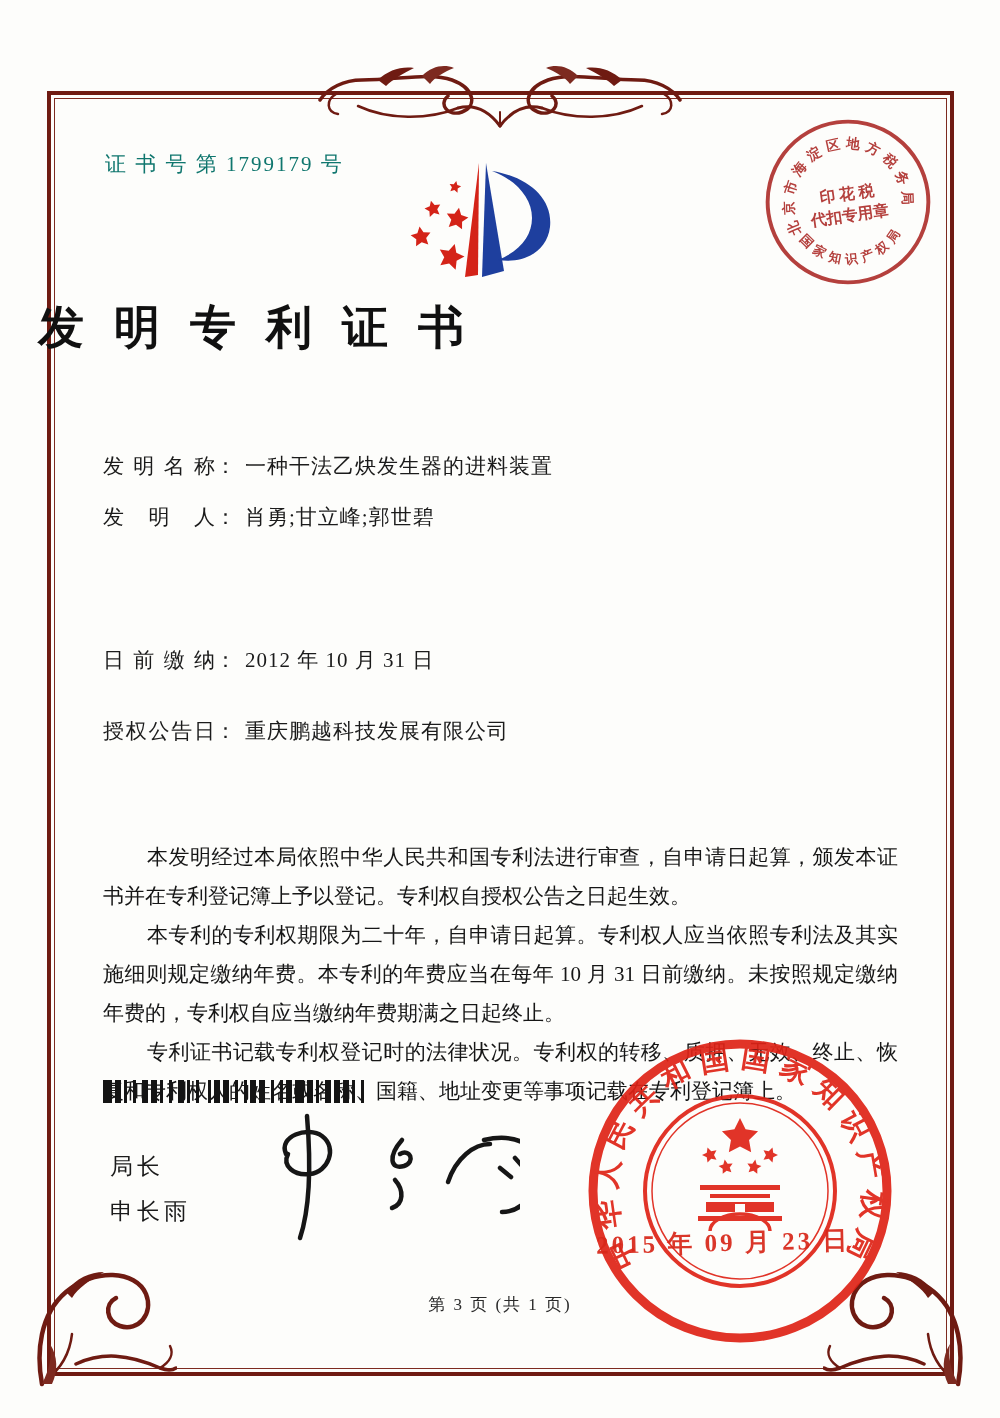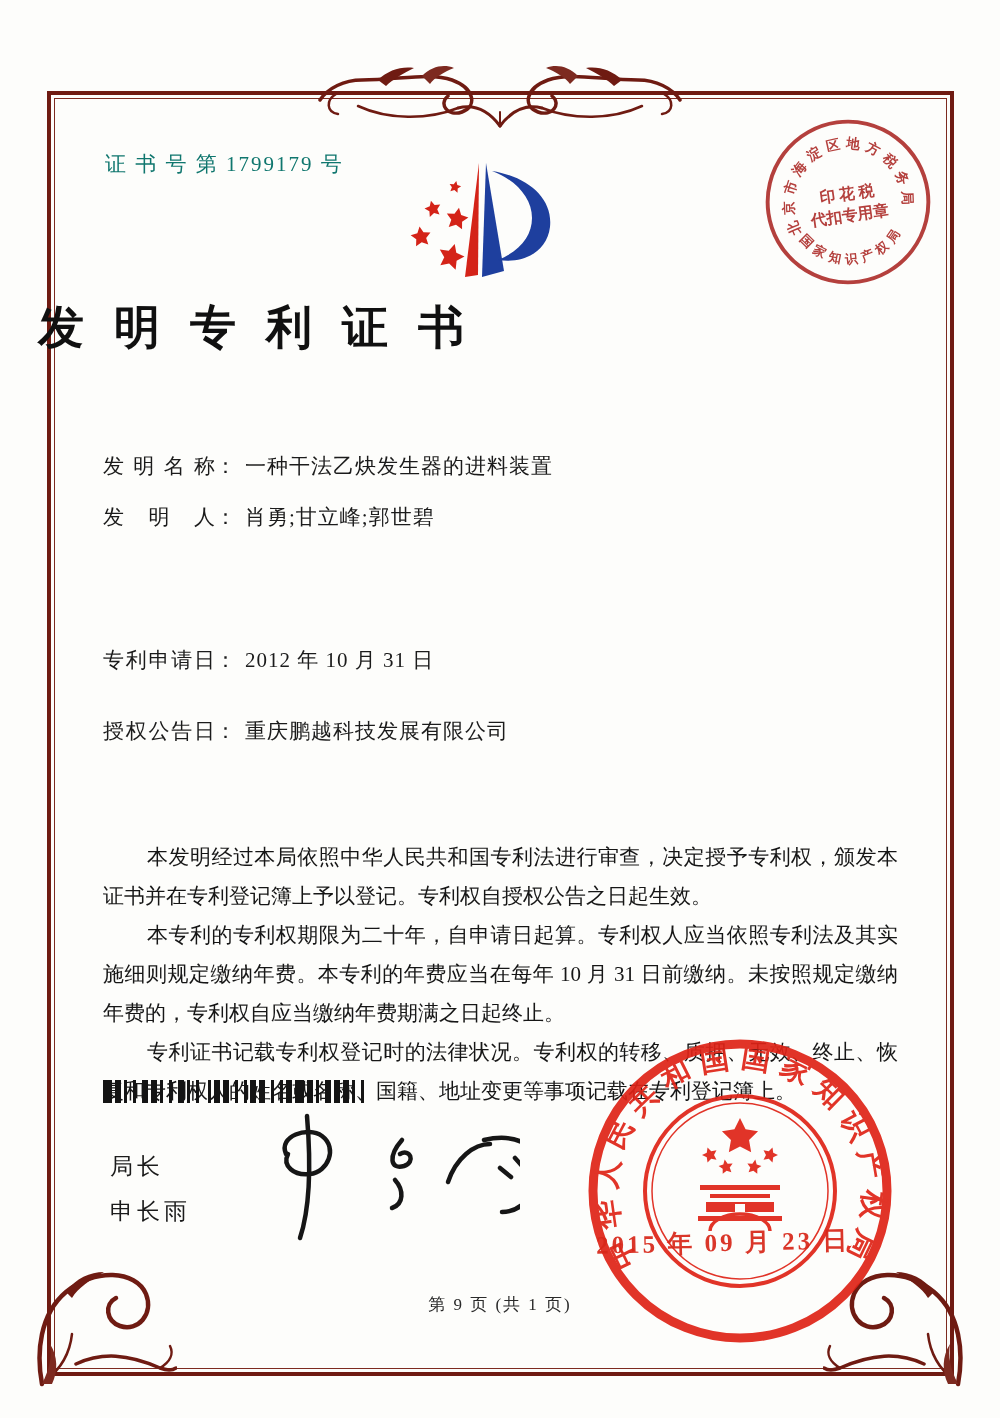--- a/index.html
+++ b/index.html
@@ -137,28 +137,28 @@
 
   <div class="doc-title">发明专利证书</div>
 
   <div class="field f0">
     <span class="flabel">发明名称</span><span class="fsep">：</span><span class="fvalue">一种干法乙炔发生器的进料装置</span>
   </div>
   <div class="field f1">
     <span class="flabel">发明人</span><span class="fsep">：</span><span class="fvalue">肖勇;甘立峰;郭世碧</span>
   </div>
   <div class="field f3">
-    <span class="flabel">专利申请日</span><span class="fsep">：</span><span class="fvalue">2012 年 10 月 31 日</span>
+    <span class="flabel">日前缴纳</span><span class="fsep">：</span><span class="fvalue">2012 年 10 月 31 日</span>
   </div>
   <div class="field f4">
     <span class="flabel">授权公告日</span><span class="fsep">：</span><span class="fvalue">重庆鹏越科技发展有限公司</span>
   </div>
 
   <div class="body-text">
-    <p>本发明经过本局依照中华人民共和国专利法进行审查，决定授予专利权，颁发本证书并在专利登记簿上予以登记。专利权自授权公告之日起生效。</p>
+    <p>本发明经过本局依照中华人民共和国专利法进行审查，自申请日起算，颁发本证书并在专利登记簿上予以登记。专利权自授权公告之日起生效。</p>
     <p>本专利的专利权期限为二十年，自申请日起算。专利权人应当依照专利法及其实施细则规定缴纳年费。本专利的年费应当在每年 10 月 31 日前缴纳。未按照规定缴纳年费的，专利权自应当缴纳年费期满之日起终止。</p>
     <p>专利证书记载专利权登记时的法律状况。专利权的转移、质押、无效、终止、恢复和专利权人的姓名或名称、国籍、地址变更等事项记载在专利登记簿上。</p>
   </div>
 
   <div class="barcode">
       <i class="bar" style="width: 9px;"></i>
       <i style="width: 3px;"></i>
       <i class="bar" style="width: 6px;"></i>
       <i style="width: 3px;"></i>
       <i class="bar" style="width: 3px;"></i>
@@ -256,15 +256,15 @@
         <rect x="-30" y="3" width="60" height="4" stroke="none"></rect>
         <rect x="-34" y="11" width="68" height="10" stroke="none"></rect>
         <rect x="-5" y="13" width="10" height="8" fill="#fdfdfb" stroke="none"></rect>
         <rect x="-42" y="25" width="84" height="5" stroke="none"></rect>
         <path d="M-30,40 A30,17 0 0 1 30,40" fill="none" stroke-width="3.5"></path>
       </g>
     </g>
   </svg>
   <div class="seal-date">2015 年 09 月 23 日</div>
 
-  <div class="page-footer">第 9 页 (共 1 页)</div>
+  <div class="page-footer">第 3 页 (共 1 页)</div>
 
 </div>
 
 </body></html>

